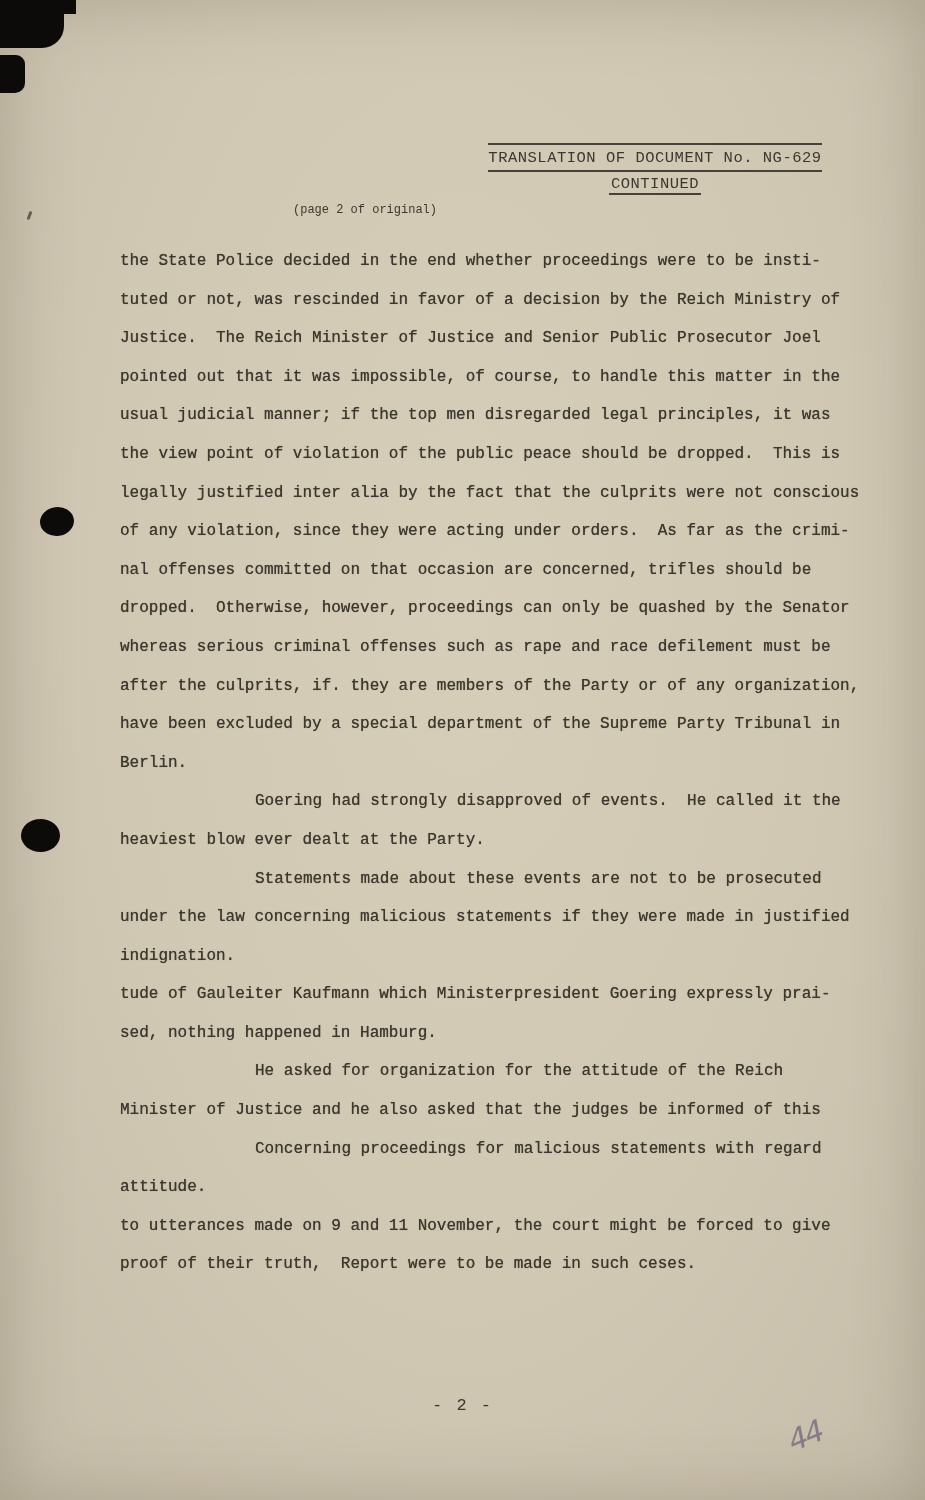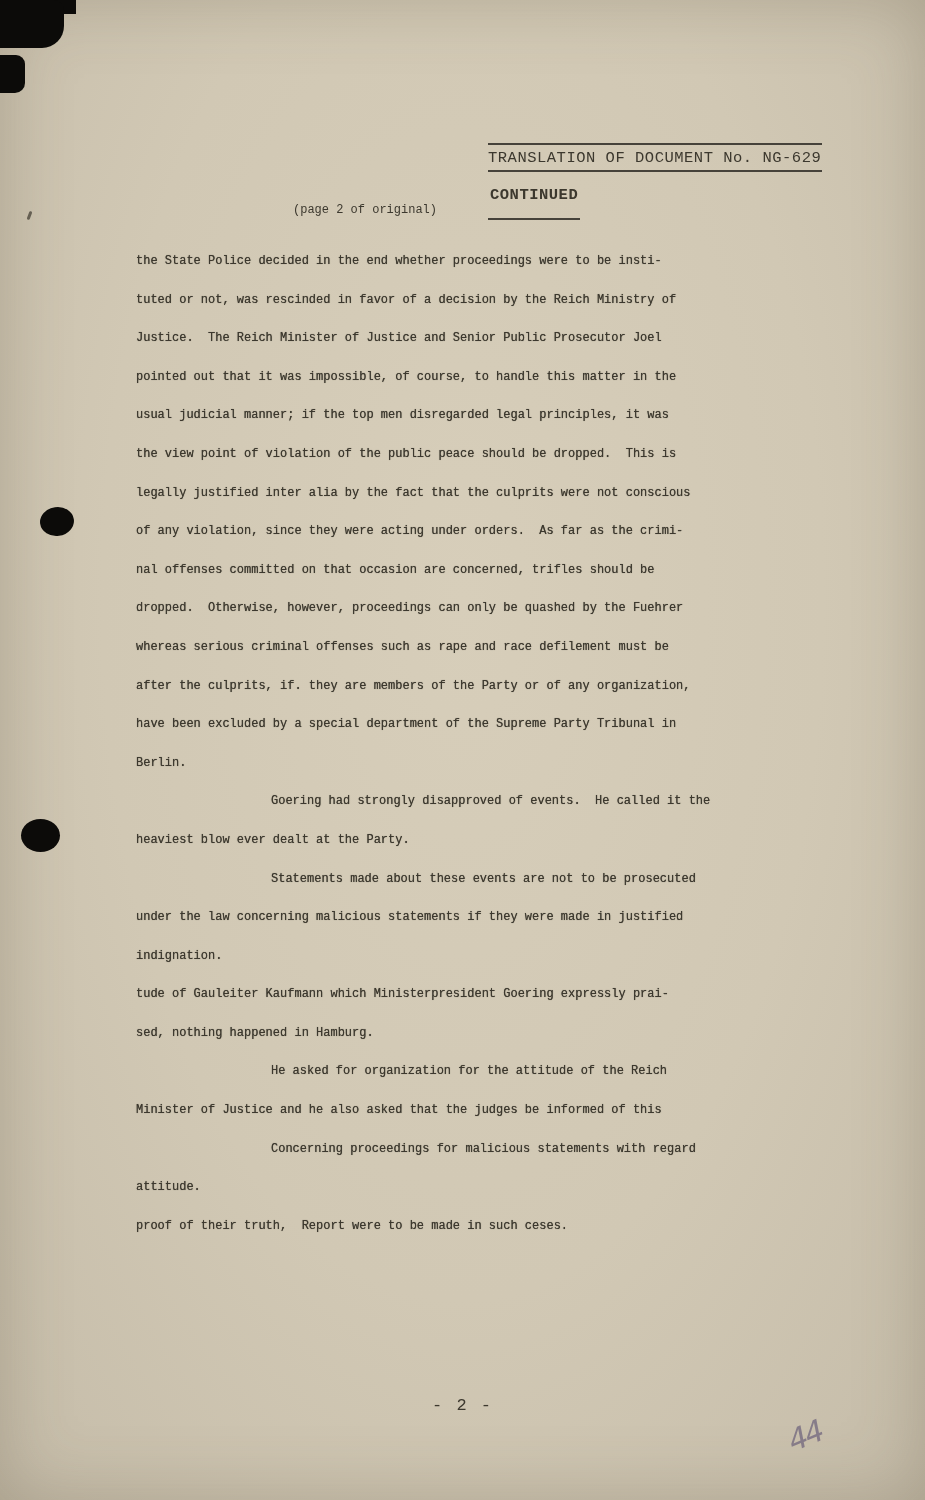--- a/index.html
+++ b/index.html
@@ -17,55 +17,53 @@
     box-shadow: inset 0 0 70px rgba(92, 82, 60, 0.28);
     overflow: hidden;
     color: #3c382e;
   }
   
   .doc-header {
     position: absolute;
     left: 488px;
     top: 143px;
     width: 334px;
-    text-align: left;
+    text-align: center;
     font-size: 15.5px;
     letter-spacing: 0.5px;
     border-top: 2px solid #46423a;
     padding-top: 4px;
   }
   .doc-header .title {
     display: block;
     white-space: pre;
     border-bottom: 2px solid #46423a;
     padding-bottom: 3px;
   }
   .doc-header .continued {
     display: inline-block;
-    margin-top: 14px;
+    margin-top: 3px;
     border-bottom: 2px solid #46423a;
-    padding: 0 2px 14px 2px;
-    font-weight: bold;
+    padding: 0 2px 0 2px;
   }
   
   .subtitle {
     position: absolute;
     left: 293px;
     top: 203px;
     font-size: 12px;
     white-space: pre;
   }
   
   .body-text {
     position: absolute;
     left: 120px;
     top: 242px;
     width: 760px;
-    font-size: 12px;
-    margin-left: 16px;
+    font-size: 16px;
   }
   .line {
     display: block;
     height: 38.6px;
     line-height: 38.6px;
     white-space: pre;
     text-shadow: 0 0 0.7px rgba(58, 54, 44, 0.85);
   }
   .line.indent {
     padding-left: 135px;
@@ -136,36 +134,37 @@
   <div class="body-text">
     <div class="line">the State Police decided in the end whether proceedings were to be insti-</div>
     <div class="line">tuted or not, was rescinded in favor of a decision by the Reich Ministry of</div>
     <div class="line">Justice.  The Reich Minister of Justice and Senior Public Prosecutor Joel</div>
     <div class="line">pointed out that it was impossible, of course, to handle this matter in the</div>
     <div class="line">usual judicial manner; if the top men disregarded legal principles, it was</div>
     <div class="line">the view point of violation of the public peace should be dropped.  This is</div>
     <div class="line">legally justified inter alia by the fact that the culprits were not conscious</div>
     <div class="line">of any violation, since they were acting under orders.  As far as the crimi-</div>
     <div class="line">nal offenses committed on that occasion are concerned, trifles should be</div>
-    <div class="line">dropped.  Otherwise, however, proceedings can only be quashed by the Fuehrer</div>
+    <div class="line">dropped.  Otherwise, however, proceedings can only be quashed by the Senator</div>
     <div class="line">whereas serious criminal offenses such as rape and race defilement must be</div>
     <div class="line">after the culprits, if. they are members of the Party or of any organization,</div>
     <div class="line">have been excluded by a special department of the Supreme Party Tribunal in</div>
     <div class="line">Berlin.</div>
     <div class="line indent">Goering had strongly disapproved of events.  He called it the</div>
     <div class="line">heaviest blow ever dealt at the Party.</div>
     <div class="line indent">Statements made about these events are not to be prosecuted</div>
     <div class="line">under the law concerning malicious statements if they were made in justified</div>
     <div class="line">indignation.</div>
     <div class="line">tude of Gauleiter Kaufmann which Ministerpresident Goering expressly prai-</div>
     <div class="line">sed, nothing happened in Hamburg.</div>
     <div class="line indent">He asked for organization for the attitude of the Reich</div>
     <div class="line">Minister of Justice and he also asked that the judges be informed of this</div>
     <div class="line indent">Concerning proceedings for malicious statements with regard</div>
     <div class="line">attitude.</div>
+    <div class="line">to utterances made on 9 and 11 November, the court might be forced to give</div>
     <div class="line">proof of their truth,  Report were to be made in such ceses.</div>
   </div>
 
   <div class="page-number">- 2 -</div>
 
   <div class="handwritten">44</div>
 
 </div>
 
 </body></html>

